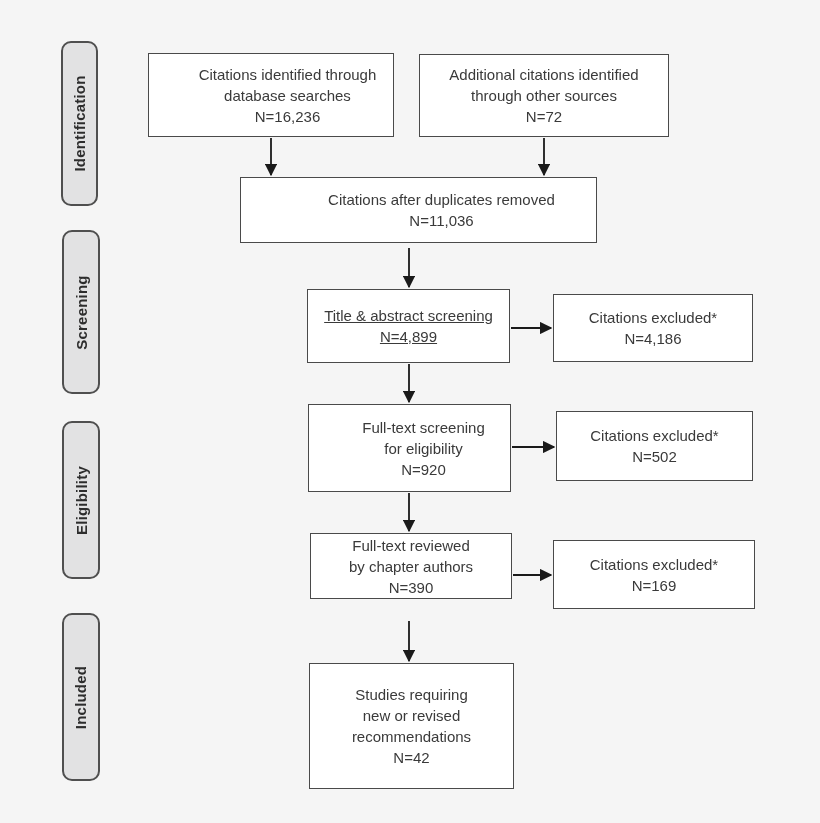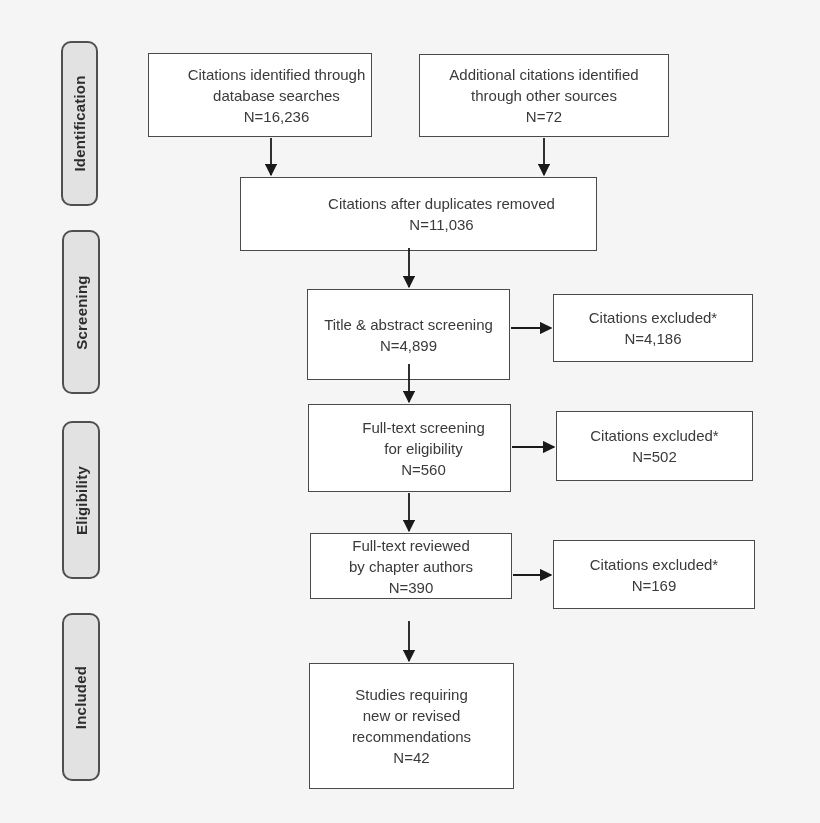--- a/index.html
+++ b/index.html
@@ -60,51 +60,51 @@
   <div class="stage" style="left:62px; top:230px; width:38px; height:164px;">
     <span class="stage-label">Screening</span>
   </div>
   <div class="stage" style="left:62px; top:421px; width:38px; height:158px;">
     <span class="stage-label">Eligibility</span>
   </div>
   <div class="stage" style="left:62px; top:613px; width:38px; height:168px;">
     <span class="stage-label">Included</span>
   </div>
 
-  <div class="box" style="left:148px; top:53px; width:224px; height:84px;padding-left:33px;">
+  <div class="box" style="left:148px; top:53px; width:246px; height:84px;padding-left:33px;">
     <div class="line">Citations identified through</div>
     <div class="line">database searches</div>
     <div class="line">N=16,236</div>
   </div>
 
   <div class="box" style="left:419px; top:54px; width:250px; height:83px;text-align:right;">
     <div class="line">Additional citations identified</div>
     <div class="line">through other sources</div>
     <div class="line">N=72</div>
   </div>
 
-  <div class="box" style="left:240px; top:177px; width:357px; height:74px;padding-left:46px;">
+  <div class="box" style="left:240px; top:177px; width:357px; height:66px;padding-left:46px;">
     <div class="line">Citations after duplicates removed</div>
     <div class="line">N=11,036</div>
   </div>
 
-  <div class="box" style="left:307px; top:289px; width:203px; height:91px;">
+  <div class="box" style="left:307px; top:289px; width:203px; height:74px;text-decoration:underline;">
     <div class="line">Title &amp; abstract screening</div>
     <div class="line">N=4,899</div>
   </div>
 
   <div class="box" style="left:553px; top:294px; width:200px; height:68px;">
     <div class="line">Citations excluded*</div>
     <div class="line">N=4,186</div>
   </div>
 
   <div class="box" style="left:308px; top:404px; width:203px; height:88px;padding-left:28px;">
     <div class="line">Full-text screening</div>
     <div class="line">for eligibility</div>
-    <div class="line">N=560</div>
+    <div class="line">N=920</div>
   </div>
 
   <div class="box" style="left:556px; top:411px; width:197px; height:70px;">
     <div class="line">Citations excluded*</div>
     <div class="line">N=502</div>
   </div>
 
   <div class="box" style="left:310px; top:533px; width:202px; height:66px;">
     <div class="line">Full-text reviewed</div>
     <div class="line">by chapter authors</div>

